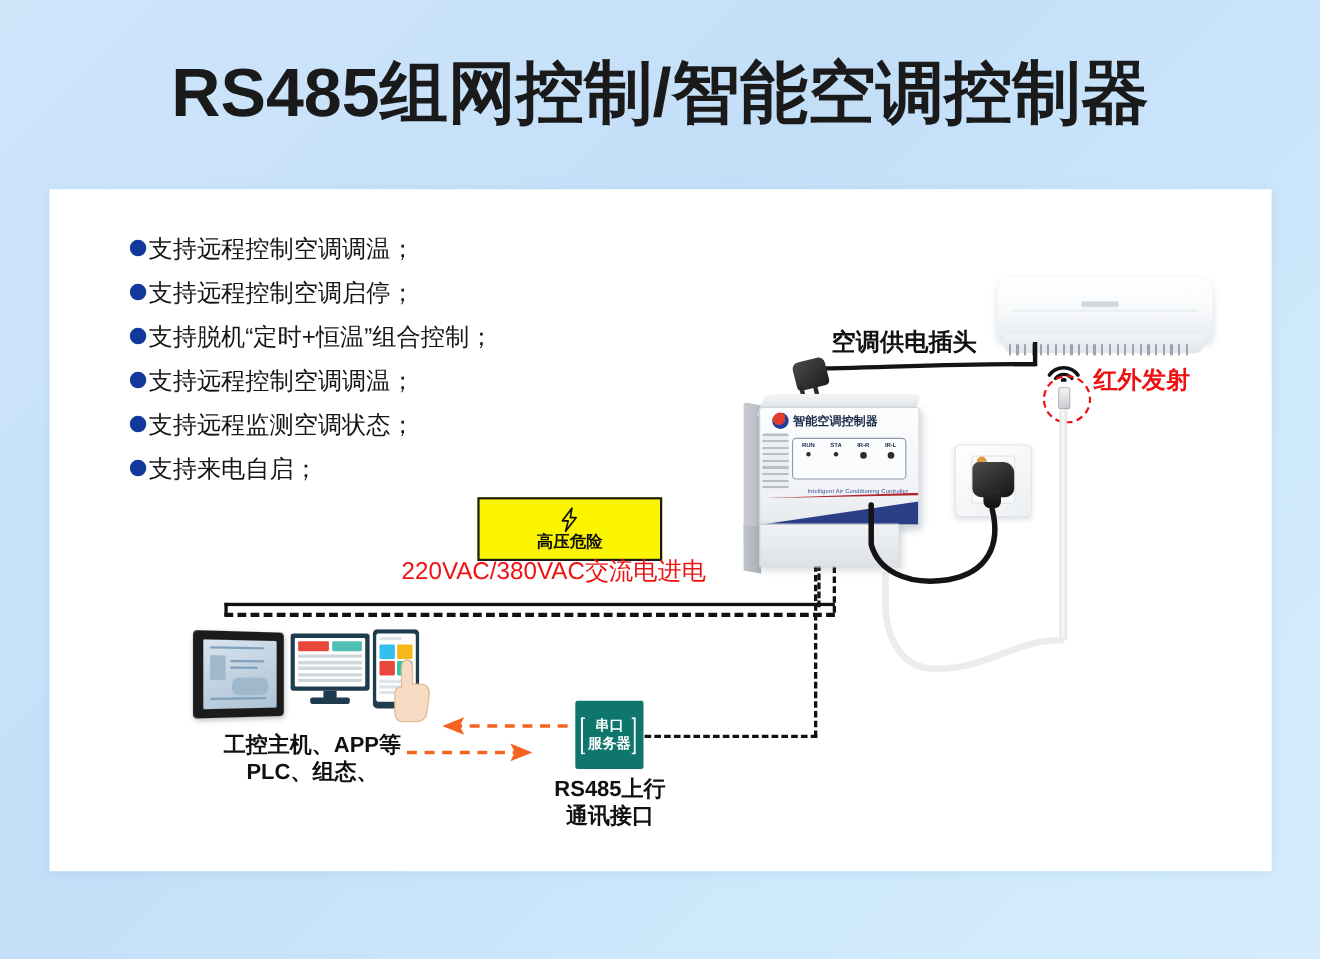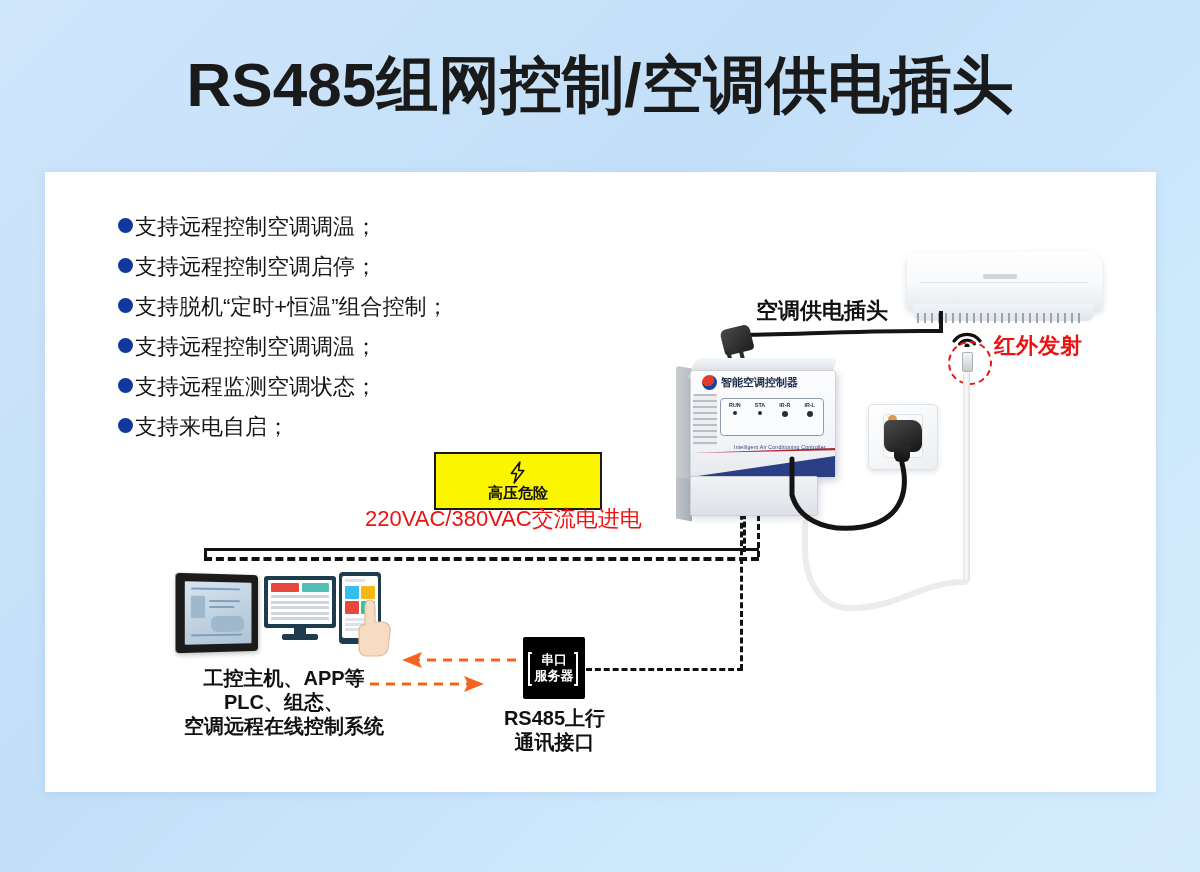--- a/index.html
+++ b/index.html
@@ -373,21 +373,21 @@
   }
 
   
   .arrow-l { position: absolute; left: 368px; top: 650px; width: 150px; height: 20px; }
   .arrow-r { position: absolute; left: 368px; top: 674px; width: 150px; height: 20px; }
 
   
   .srv {
     position: absolute; left: 523px; top: 637px;
     width: 62px; height: 62px;
-    background: #000000; border-radius: 2px;
+    background: #0f766e; border-radius: 2px;
     display: flex; flex-direction: column;
     align-items: center; justify-content: center;
   }
   .srv-txt { font-size: 13px; font-weight: bold; color: #fff; line-height: 16px; }
   .srv-lug-l, .srv-lug-r {
     position: absolute; top: 652px; width: 4px; height: 34px;
     border: 2px solid #ffffff; border-radius: 1px;
   }
   .srv-lug-l { left: 528px; border-right: none; }
   .srv-lug-r { left: 574px; border-left: none; }
@@ -395,21 +395,21 @@
     position: absolute; left: 462px; top: 706px; width: 185px;
     text-align: center;
     font-size: 20px; font-weight: bold; color: #111; line-height: 24px;
   }
 </style>
 </head>
 <body>
 
 <div class="page">
 
-  <div class="title">RS485组网控制/空调供电插头</div>
+  <div class="title">RS485组网控制/智能空调控制器</div>
 
   <div class="card"></div>
 
   <div class="bullets">
     <div class="bullet-row">
       <span class="bullet-dot"></span>
       <span class="bullet-text">支持远程控制空调调温；</span>
     </div>
     <div class="bullet-row">
       <span class="bullet-dot"></span>
@@ -564,21 +564,20 @@
     <svg class="hand" viewBox="0 0 40 62">
       <path d="M16 4 C 20 4, 21 8, 21 12 L 21 26 L 28 26 C 34 26, 37 30, 36 36
                L 34 52 C 33 58, 29 60, 24 60 L 12 60 C 7 60, 5 56, 5 52 L 5 34
                C 5 30, 8 28, 11 29 L 11 12 C 11 8, 12 4, 16 4 Z" fill="#f7dcc3" stroke="#e0bb98" stroke-width="1.2"></path>
     </svg>
   </div>
 
   <div class="plc-label">
     <div>工控主机、APP等</div>
     <div>PLC、组态、</div>
-    <div>空调远程在线控制系统</div>
   </div>
 
   <svg class="arrow-l" viewBox="0 0 150 20">
     <path d="M148 10 L 38 10" fill="none" stroke="#f4641e" stroke-width="3.2" stroke-dasharray="9 7"></path>
     <path d="M34 10 L 54 2 L 50 10 L 54 18 Z" fill="#f4641e"></path>
   </svg>
   <svg class="arrow-r" viewBox="0 0 150 20">
     <path d="M2 10 L 112 10" fill="none" stroke="#f4641e" stroke-width="3.2" stroke-dasharray="9 7"></path>
     <path d="M116 10 L 96 2 L 100 10 L 96 18 Z" fill="#f4641e"></path>
   </svg>

